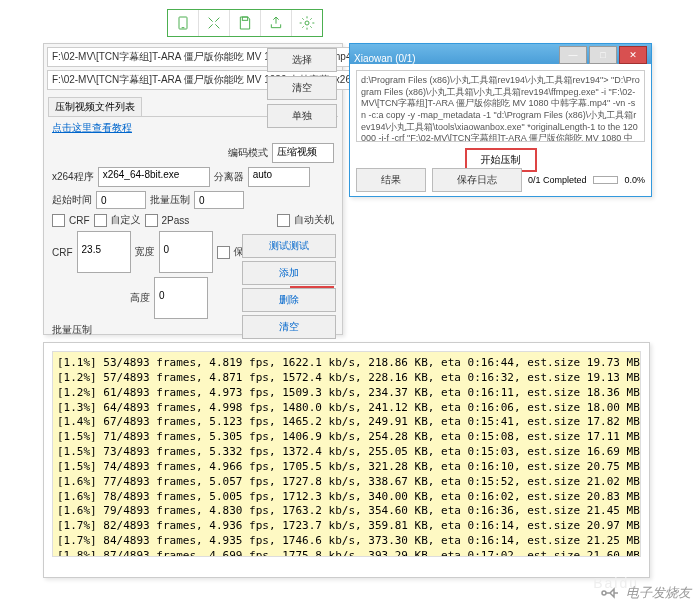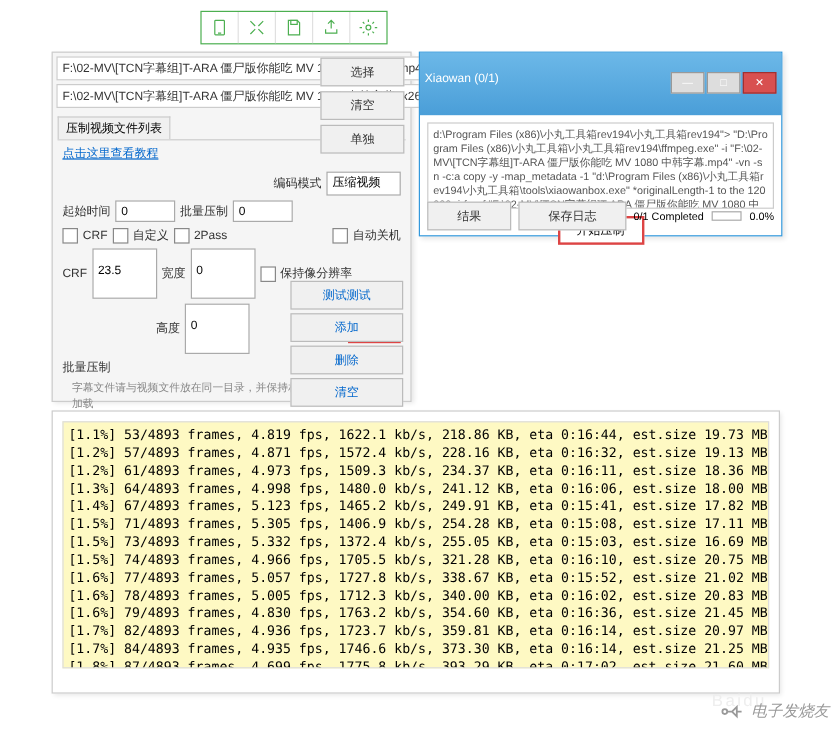--- a/index.html
+++ b/index.html
@@ -19,21 +19,21 @@
 .label{color:#333;white-space:nowrap}
 .select{background:#fff;border:1px solid #aaa;padding:1px 16px 1px 4px;font-size:10px;height:16px;position:relative}
 .input{background:#fff;border:1px solid #aaa;padding:1px 4px;font-size:10px;height:14px;width:40px}
 .spin{background:#fff;border:1px solid #aaa;width:44px;height:16px;font-size:10px;padding:12px 4px}
 .chk{width:11px;height:11px;border:1px solid #888;background:#fff;display:inline-block}
 .compress-btn{background:#fff;border:2px solid #d44;padding:3px 10px;font-size:10px;color:#333}
 .side-btns{position:absolute;right:6px;top:190px;display:flex;flex-direction:column;gap:3px}
 .side-btns .btn{width:44px;justify-content:center;color:#0066cc}
 .small-txt{font-size:9px;color:#888;margin:2px 8px}
 .panel-right{position:absolute;left:349px;top:43px;width:301px;height:152px;background:#fff;border:1px solid #3399dd;box-shadow:2px 2px 4px rgba(0,0,0,0.1)}
-.titlebar{background:linear-gradient(#6cb8e8,#4a9ed8);height:20px;display:flex;align-items:flex-start;padding:16px 4px;color:#fff;font-size:10px}
+.titlebar{background:linear-gradient(#6cb8e8,#4a9ed8);height:20px;display:flex;align-items:flex-end;padding:0 4px;color:#fff;font-size:10px}
 .titlebar .spacer{flex:1}
 .winbtn{width:26px;height:16px;margin-left:2px;background:#ddd;border:1px solid #999;font-size:9px;display:flex;align-items:center;justify-content:center}
 .winbtn.close{background:#d85050;color:#fff;border-color:#a03030}
 .log-box{margin:6px;border:1px solid #ccc;padding:4px;font-size:9px;color:#555;height:62px;overflow:hidden;line-height:1.3;word-break:break-all}
 .start-btn{border:2px solid #d44;padding:3px 14px;font-size:10px;margin:4px auto;display:block;background:#fff}
 .bottom-bar{position:absolute;bottom:4px;left:6px;right:6px;display:flex;align-items:center;gap:6px;font-size:9px}
 .progress{flex:1;height:6px;border:1px solid #aaa;background:#fff}
 .panel-bottom{position:absolute;left:43px;top:342px;width:605px;height:234px;background:#fff;border:1px solid #ccc;box-shadow:2px 2px 4px rgba(0,0,0,0.1)}
 .console{margin:8px;border:1px solid #ddd;background:#fef9c3;font-family:Consolas,monospace;font-size:11px;line-height:1.35;padding:4px;height:196px;overflow:hidden;white-space:pre;color:#000}
 .watermark{position:absolute;right:8px;bottom:4px;display:flex;align-items:center;gap:4px;color:#999;font-size:13px;font-style:italic}
@@ -87,20 +87,26 @@
     </div>
   </div>
   <div class="tab-row">
     <div class="tab">压制视频文件列表</div>
   </div>
   <span class="link">点击这里查看教程</span>
   <div class="form-area">
     <div class="form-row" style="justify-content:flex-end">
       <span class="label">编码模式</span>
       <span class="select">压缩视频</span>
+    </div>
+    <div class="form-row">
+      <span class="label">x264程序</span>
+      <span class="select" style="width:90px">x264_64-8bit.exe</span>
+      <span class="label">分离器</span>
+      <span class="select" style="width:40px">auto</span>
     </div>
     <div class="form-row">
       <span class="label">起始时间</span>
       <input class="input" value="0" style="">
       <span class="label">批量压制</span>
       <input class="input" value="0" style="">
     </div>
     <div class="form-row">
       <span class="chk"></span>
         <span class="label">CRF</span>

